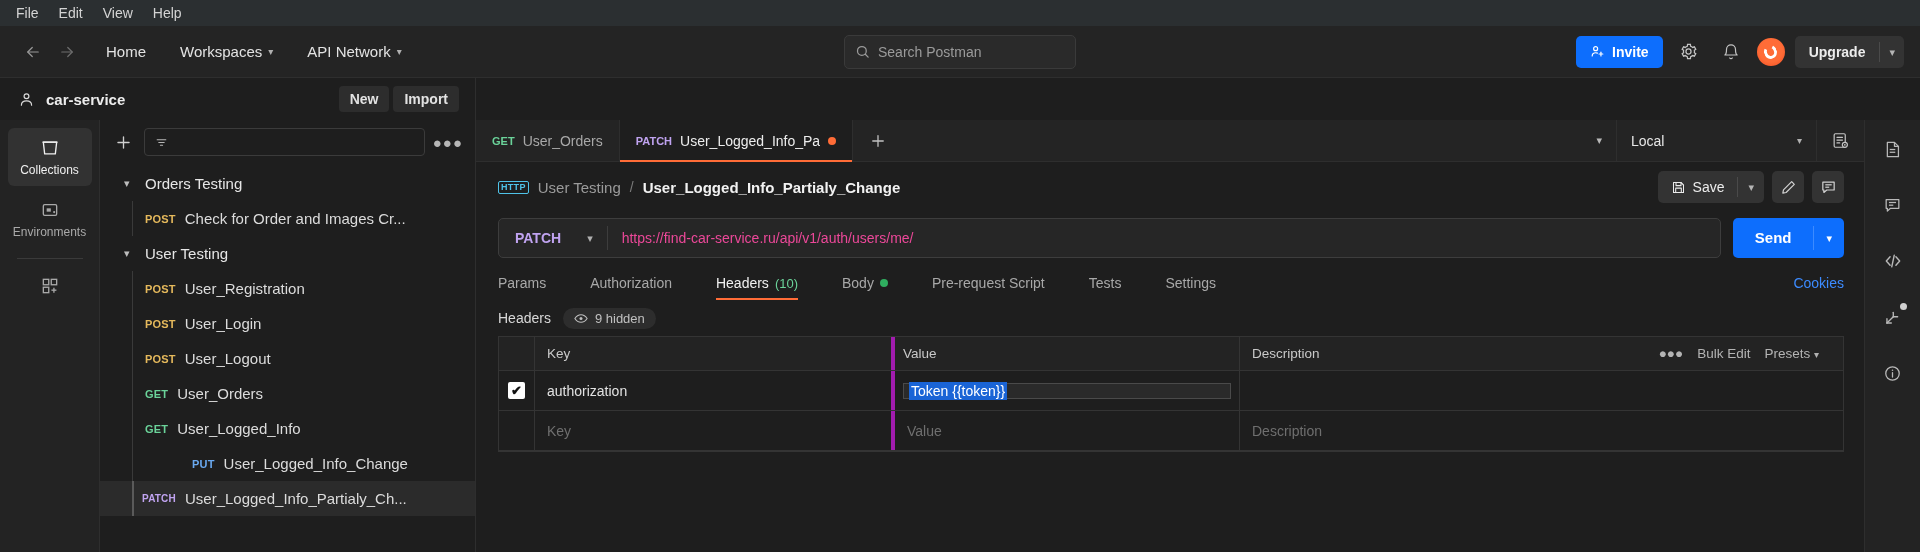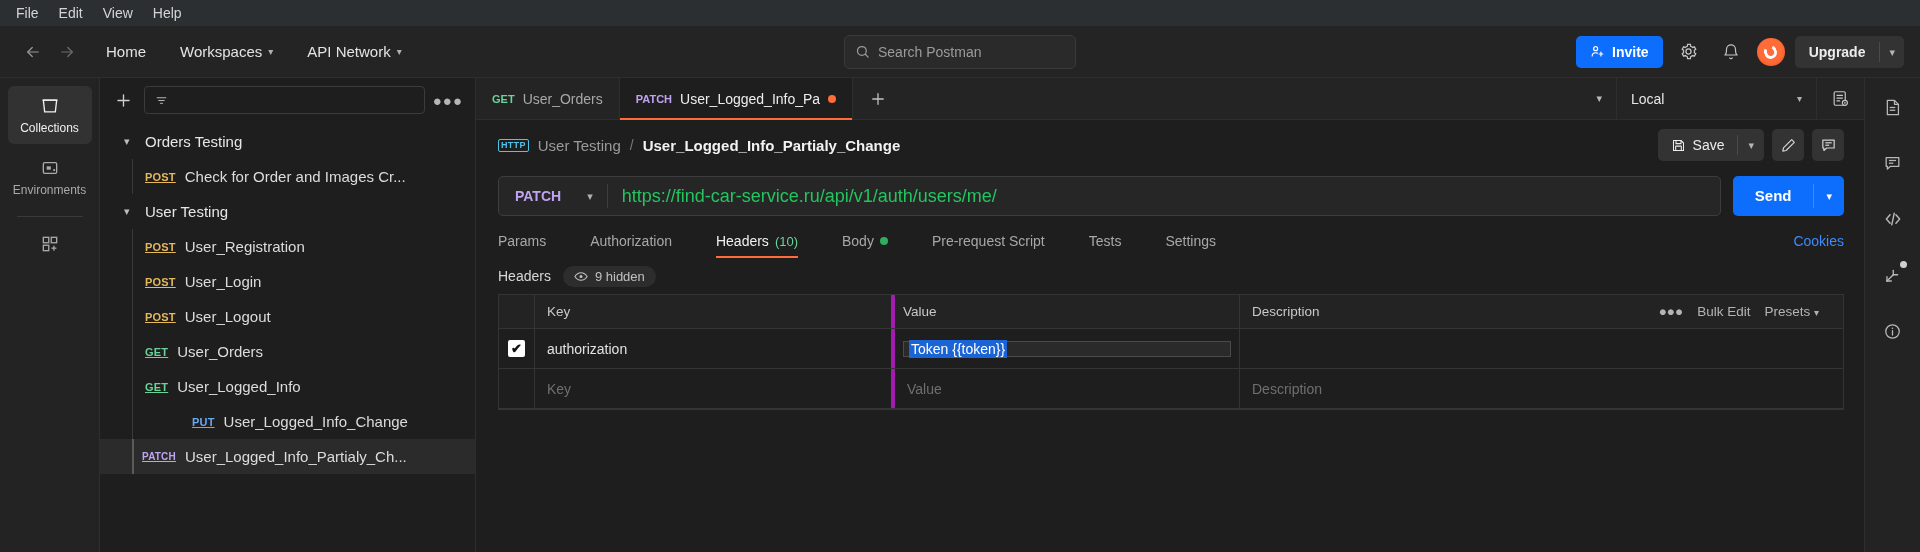--- a/index.html
+++ b/index.html
@@ -136,21 +136,21 @@
   .reqrow {
     height: 35px; display: flex; align-items: center; gap: 9px;
     padding-left: 45px; font-size: 15px; color: #dcdcdc; position: relative;
   }
   .reqrow .guide {
     position: absolute; left: 32px; top: 0; bottom: 0; width: 1px; background: #3a3a3a;
   }
   .reqrow.selected { background: #2b2b2b; }
   .reqrow.selected .guide { background: #5a5a5a; width: 2px; }
   .meth {
-    font-size: 11px; font-weight: 700; letter-spacing: .2px; flex: 0 0 auto; text-decoration: underline;
+    font-size: 11px; font-weight: 700; letter-spacing: .2px; flex: 0 0 auto;
   }
   .m-post { color: #e5b95c; }
   .m-get { color: #6bd39a; }
   .m-put { color: #6aa9f0; padding-left: 47px; }
   .m-patch { color: #c0a3f0; font-size: 10px; }
   .reqname { white-space: nowrap; overflow: hidden; text-overflow: ellipsis; }
 
   
   .main { flex: 1; display: flex; flex-direction: column; min-width: 0; background: #1e1e1e; }
 
@@ -224,21 +224,21 @@
   .urlbox {
     flex: 1; height: 40px; background: #262626; border: 1px solid #3d3d3d;
     border-radius: 5px; display: flex; align-items: center;
   }
   .methodsel {
     display: flex; align-items: center; gap: 26px; padding: 0 14px 0 16px;
     font-size: 14px; font-weight: 700; color: #c0a3f0; height: 100%;
   }
   .methodsel .mc { color: #b0b0b0; font-size: 11px; font-weight: 400; }
   .urlsep { width: 1px; height: 24px; background: #3d3d3d; }
-  .urltext { flex: 1; padding: 0 14px; font-size: 18px; color: #22c55e; }
+  .urltext { flex: 1; padding: 0 14px; font-size: 14px; color: #ec4899; }
   .sendbtn {
     display: flex; align-items: center; background: #0d6efd; border-radius: 5px;
     height: 40px; overflow: hidden;
   }
   .sendbtn .sl2 {
     font-size: 15px; font-weight: 700; color: #fff; padding: 0 22px; line-height: 40px;
   }
   .sendbtn .sd2 { width: 1px; height: 24px; background: #3c8bff; }
   .sendbtn .sc2 { padding: 0 12px; color: #fff; font-size: 11px; line-height: 40px; }
 
@@ -399,20 +399,36 @@
           <span class="inner"></span>
         </div>
       <div class="upgrade">
         <span class="lbl">Upgrade</span>
         <span class="div"></span>
         <span class="cv">▾</span>
       </div>
     </div>
   </div>
 
+  <div class="wsheader">
+    <div class="ws-left">
+      <span>
+        <svg width="17" height="17" viewBox="0 0 24 24" fill="none" stroke="#dadada" stroke-width="1.7" stroke-linecap="round">
+            <circle cx="12" cy="7.5" r="3.4"></circle>
+            <path d="M4.8 20c0-3.8 3.2-6 7.2-6s7.2 2.2 7.2 6"></path>
+          </svg>
+      </span>
+      <span class="ws-name">car-service</span>
+      <div class="ws-actions">
+        <span class="b">New</span>
+        <span class="b">Import</span>
+      </div>
+    </div>
+    <div class="ws-right"></div>
+  </div>
 
   <div class="bodyrow">
 
     <div class="rail">
       <div class="railitem active">
         <span>
           <svg width="20" height="20" viewBox="0 0 24 24" fill="none" stroke="currentColor" stroke-width="1.6" stroke-linejoin="round">
               <path d="M4 5h16l-1.6 14H5.6z"></path>
               <line x1="3" y1="5" x2="21" y2="5"></line>
             </svg>

